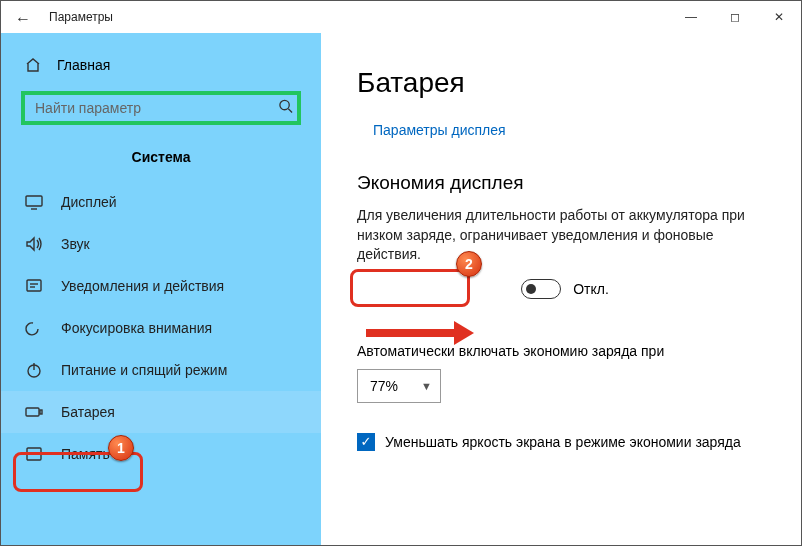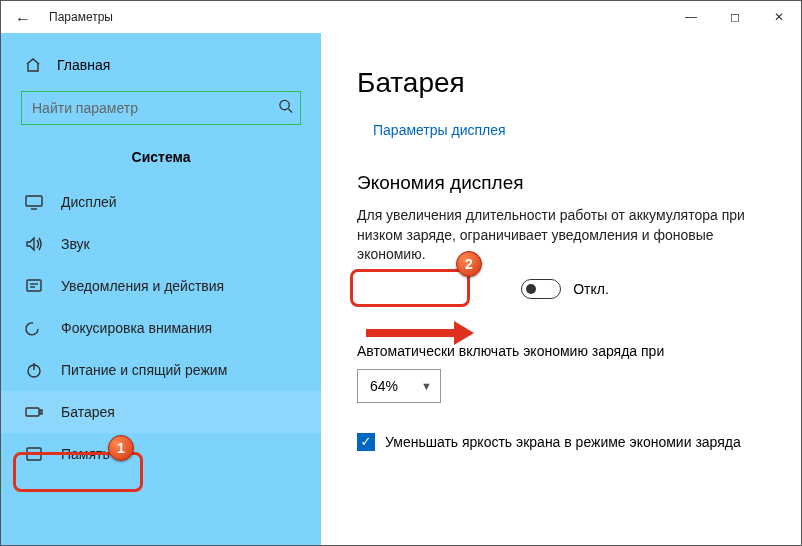--- a/index.html
+++ b/index.html
@@ -9,21 +9,21 @@
 .titlebar-left { display: flex; align-items: center; gap: 18px; }
 .back-btn { font-size: 16px; color: #333; cursor: pointer; }
 .title { font-size: 12px; color: #222; text-align: center; }
 .win-controls { display: flex; }
 .win-btn { width: 44px; height: 32px; display: flex; align-items: center; justify-content: center; font-size: 12px; color: #333; cursor: pointer; }
 .body { flex: 1; display: flex; overflow: hidden; }
 .sidebar { width: 320px; background: #7dd3fc; padding: 16px 0 0 0; display: flex; flex-direction: column; position: relative; }
 .home-row { display: flex; align-items: center; gap: 16px; padding: 8px 24px 12px 24px; font-size: 14px; cursor: pointer; }
 .home-row svg { width: 16px; height: 16px; }
 .search-wrap { margin: 6px 20px 14px 20px; position: relative; }
-.search-input { width: 100%; height: 34px; border: 1px solid #22c55e; background: #fff0; padding: 0 34px 0 10px; font-size: 14px; color: #666; background: transparent; }
+.search-input { width: 100%; height: 34px; border: 4px solid #22c55e; background: #fff0; padding: 0 34px 0 10px; font-size: 14px; color: #666; background: transparent; }
 .search-input::placeholder { color: #666; }
 .search-icon { position: absolute; right: 8px; top: 50%; transform: translateY(-50%); color: #555; }
 .group-label { padding: 10px 24px 10px 24px; font-size: 14px; font-weight: 600; text-align: center; }
 .nav { display: flex; flex-direction: column; margin-top: 6px; }
 .nav-item { display: flex; align-items: center; gap: 18px; padding: 12px 24px; font-size: 14px; color: #222; cursor: pointer; position: relative; }
 .nav-item svg, .nav-item .icon { width: 18px; height: 18px; flex-shrink: 0; }
 .nav-item.selected { background: #d0eaff33; }
 .main { flex: 1; padding: 34px 28px 0 36px; overflow: hidden; position: relative; }
 h1.page-title { font-size: 28px; font-weight: 400; margin-bottom: 22px; }
 .link { color: #0067c0; font-size: 14px; cursor: pointer; display: inline-block; margin-bottom: 34px; margin-left: 16px; }
@@ -146,32 +146,32 @@
         </div>
 
       </div>
     </div>
 
     <div class="main">
       <h1 class="page-title">Батарея</h1>
       <span class="link">Параметры дисплея</span>
 
       <h2 class="section-title">Экономия дисплея</h2>
-      <p class="desc">Для увеличения длительности работы от аккумулятора при низком заряде, ограничивает уведомления и фоновые экономию.</p>
+      <p class="desc">Для увеличения длительности работы от аккумулятора при низком заряде, ограничивает уведомления и фоновые действия.</p>
 
       <div class="toggle-row">
         <div class="toggle">
           <div class="toggle-knob"></div>
         </div>
         <span class="toggle-label">Откл.</span>
       </div>
 
       <div class="auto-label">Автоматически включать экономию заряда при</div>
       <div class="select-box">
-        <span>64%</span>
+        <span>77%</span>
         <span class="chev">▼</span>
       </div>
 
       <div class="check-row">
         <div class="checkbox">✓</div>
         <span>Уменьшать яркость экрана в режиме экономии заряда</span>
       </div>
     </div>
 
   </div>

